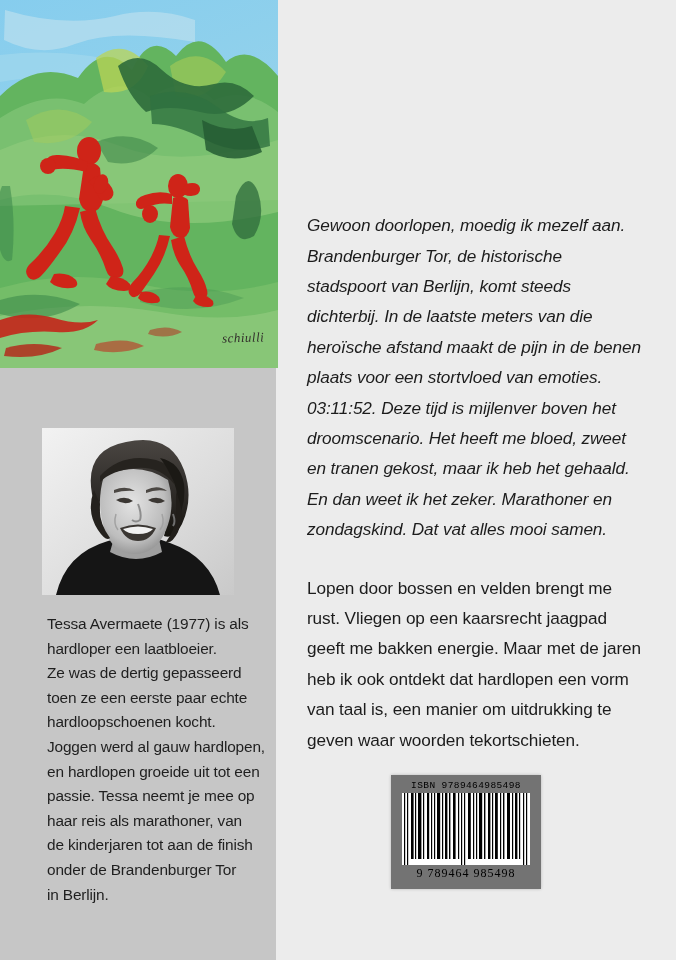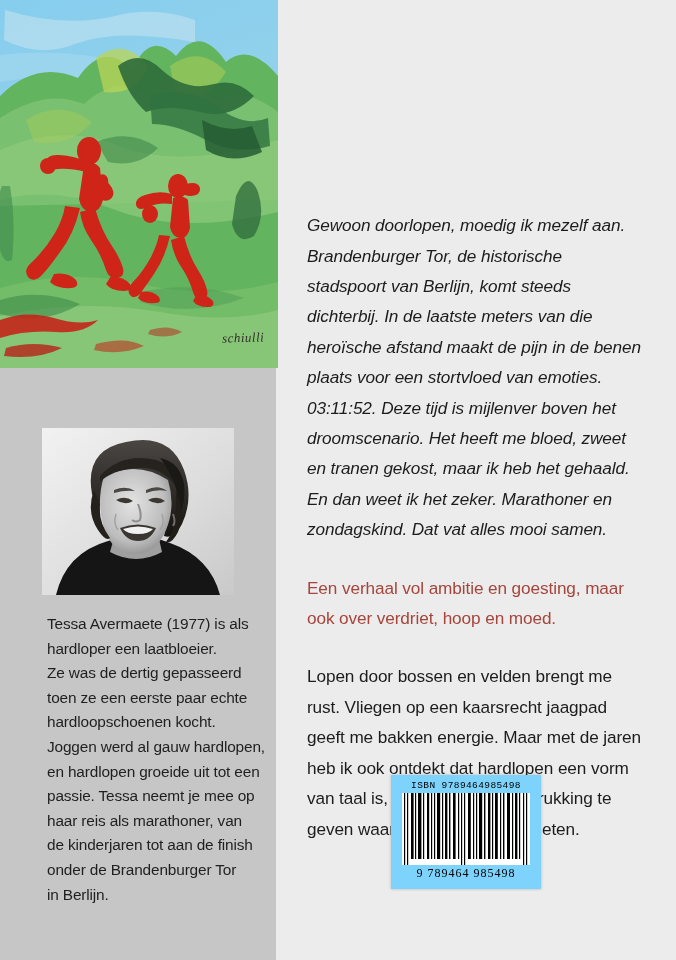--- a/index.html
+++ b/index.html
@@ -130,21 +130,21 @@
     margin-top: 28px;
   }
 
   
   .barcode-box {
     position: absolute;
     left: 391px;
     top: 775px;
     width: 150px;
     height: 114px;
-    background: #7dd3fc;
+    background: #737373;
     box-shadow: 0 0 3px rgba(0,0,0,0.22);
     display: flex;
     flex-direction: column;
     align-items: center;
     justify-content: flex-start;
     padding-top: 5px;
     box-sizing: border-box;
   }
   .barcode-isbn {
     font-family: "Liberation Mono", monospace;
@@ -299,21 +299,20 @@
 en hardlopen groeide uit tot een
 passie. Tessa neemt je mee op
 haar reis als marathoner, van
 de kinderjaren tot aan de finish
 onder de Brandenburger Tor
 in Berlijn.</div>
 
 
   <div class="body-col">
     <p class="para italic">Gewoon doorlopen, moedig ik mezelf aan. Brandenburger Tor, de historische stadspoort van Berlijn, komt steeds dichterbij. In de laatste meters van die heroïsche afstand maakt de pijn in de benen plaats voor een stortvloed van emoties. 03:11:52. Deze tijd is mijlenver boven het droomscenario. Het heeft me bloed, zweet en tranen gekost, maar ik heb het gehaald. En dan weet ik het zeker. Marathoner en zondagskind. Dat vat alles mooi samen.</p>
-    <p class="para accent">Een verhaal vol ambitie en goesting, maar ook over verdriet, hoop en moed.</p>
     <p class="para last">Lopen door bossen en velden brengt me rust. Vliegen op een kaarsrecht jaagpad geeft me bakken energie. Maar met de jaren heb ik ook ontdekt dat hardlopen een vorm van taal is, een manier om uitdrukking te geven waar woorden tekortschieten.</p>
   </div>
 
   <div class="barcode-box">
     <div class="barcode-isbn">ISBN 9789464985498</div>
     <svg class="barcode-bars" width="128" height="72" viewBox="0 0 128 72" xmlns="http://www.w3.org/2000/svg">
       <rect x="0" y="0" width="128" height="72" fill="#ffffff"></rect>
       <g fill="#000000">
         <rect x="2" y="0" width="1.2" height="72"></rect>
         <rect x="5" y="0" width="1.2" height="72"></rect>

